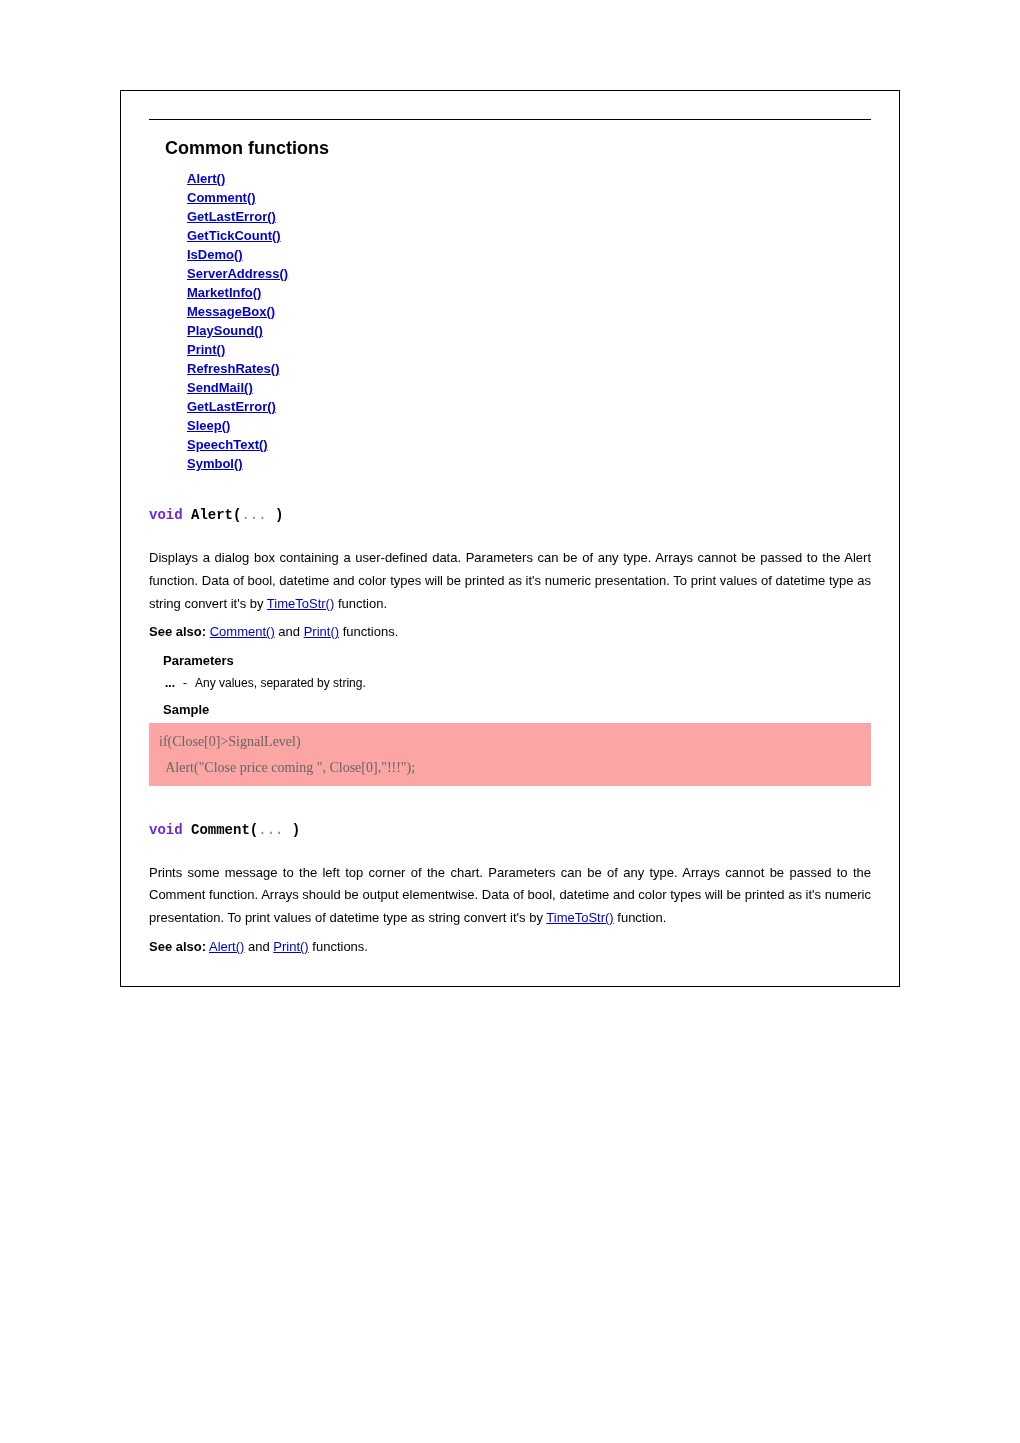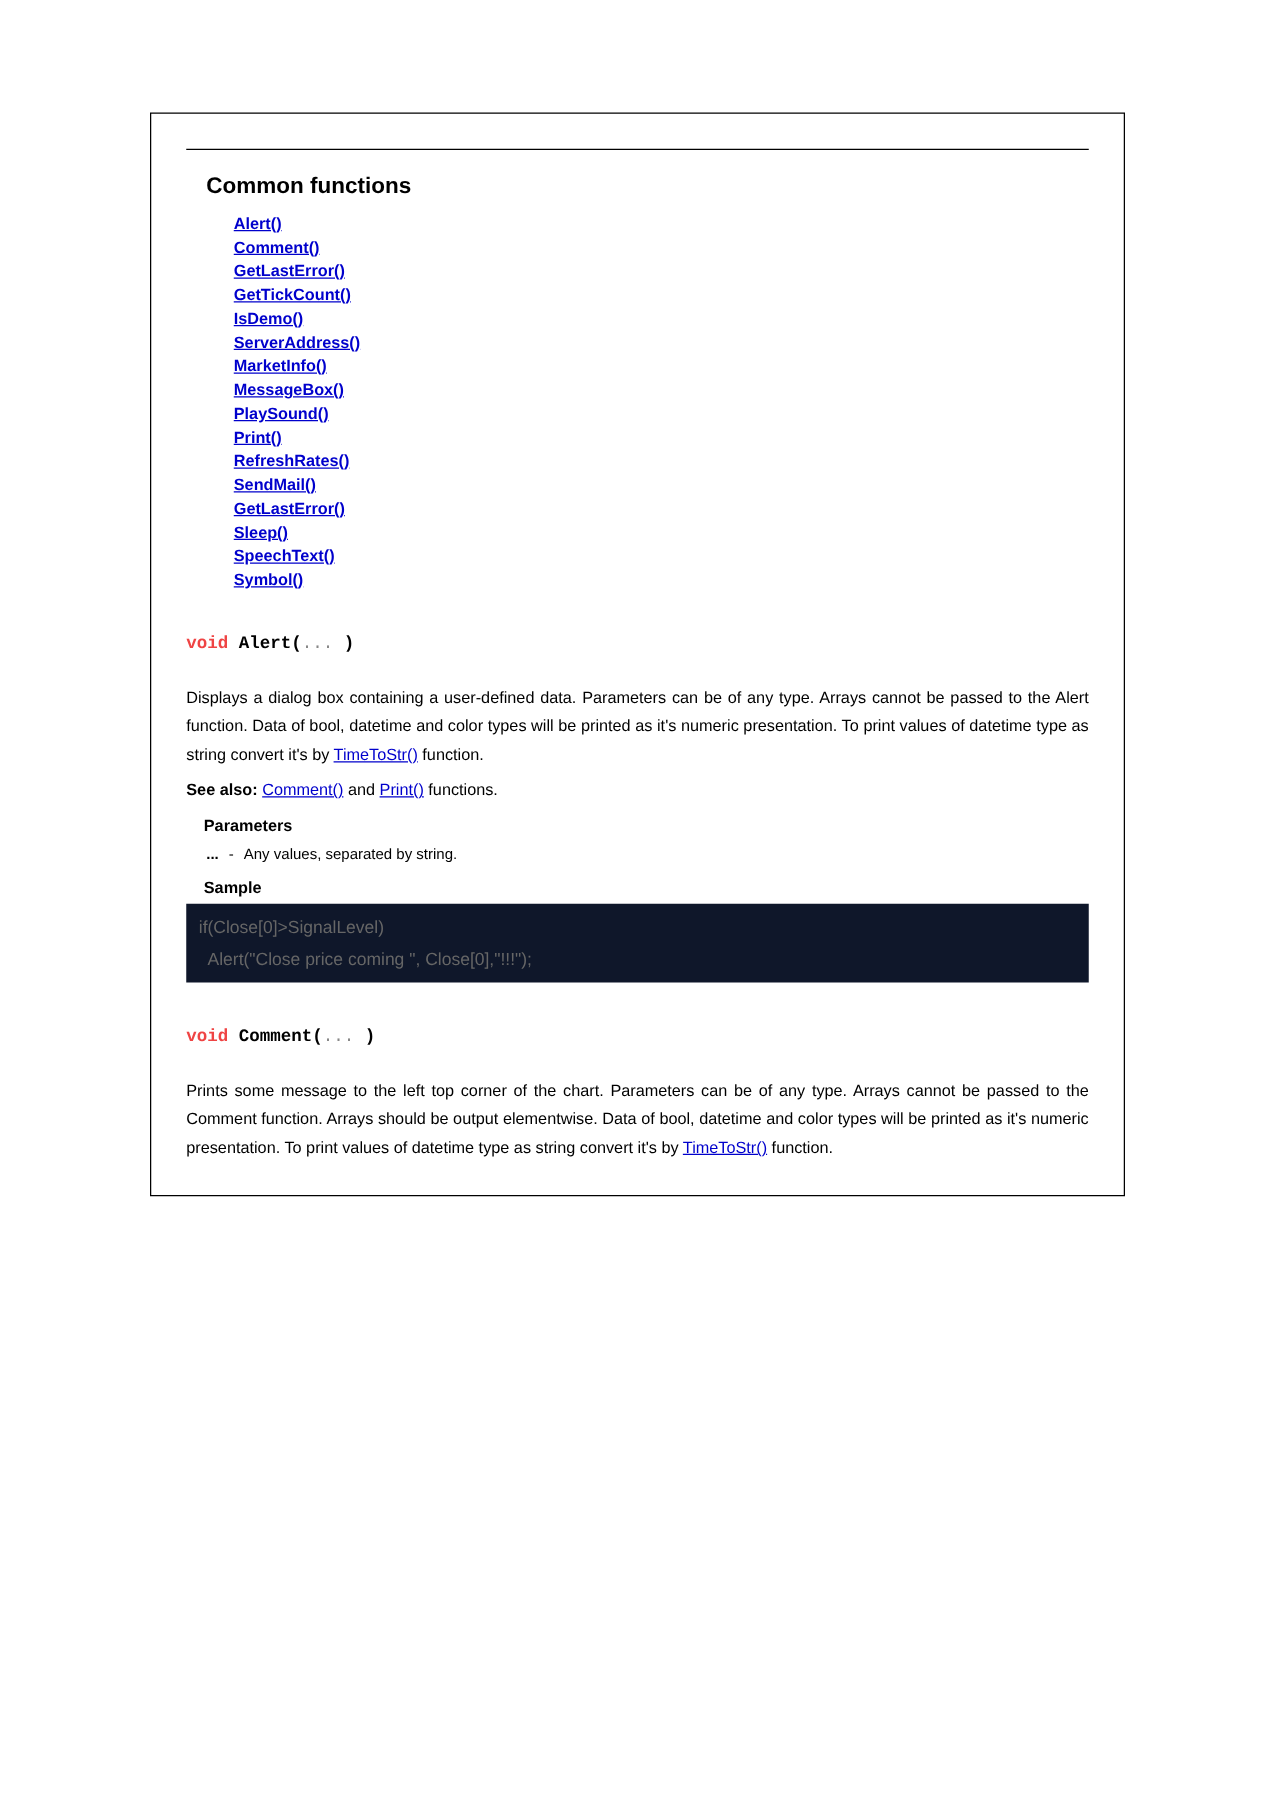--- a/index.html
+++ b/index.html
@@ -43,21 +43,21 @@
     font-size: 13px;
   }
   .func-signature {
     font-family: 'Courier New', Courier, monospace;
     font-size: 14px;
     font-weight: bold;
     margin-top: 36px;
     margin-bottom: 24px;
   }
   .sig-void {
-    color: #ef4444;
+    color: #6d28d9;
     font-weight: bold;
   }
   .sig-name {
     color: #000000;
     font-weight: bold;
     margin-top: 12px;
   }
   .sig-paren {
     color: #000000;
   }
@@ -96,22 +96,22 @@
     padding: 0 6px 0 0;
     vertical-align: top;
   }
   .param-name {
     font-weight: bold;
   }
   .param-sep {
     padding: 0 4px;
   }
   .code-block {
-    background: #0f172a;
-    font-family: Liberation Sans, sans-serif;
+    background: #fca5a5;
+    font-family: Liberation Serif, serif;
     font-size: 14px;
     color: #666666;
     padding: 6px 10px;
     margin: 6px 0 10px 0;
     line-height: 1.8;
     white-space: pre;
   }
 </style>
 </head>
 <body>
@@ -166,14 +166,17 @@
   <div class="code-block">if(Close[0]&gt;SignalLevel)
   Alert("Close price coming ", Close[0],"!!!");</div>
 
   <div class="func-signature">
     <span class="sig-void">void</span><span class="sig-name"> Comment(</span><span class="sig-args">... </span><span class="sig-paren">)</span>
   </div>
 
   <div class="description">
     <span>Prints some message to the left top corner of the chart. Parameters can be of any type. Arrays cannot be passed to the Comment function. Arrays should be output elementwise. Data of bool, datetime and color types will be printed as it's numeric presentation. To print values of datetime type as string convert it's by </span><a href="#">TimeToStr()</a><span> function.</span>
   </div>
+  <div class="see-also">
+    <span class="see-also-label">See also:</span><span> </span><a href="#">Alert()</a><span> and </span><a href="#">Print()</a><span> functions.</span>
+  </div>
 
 </div>
 
 </body></html>

